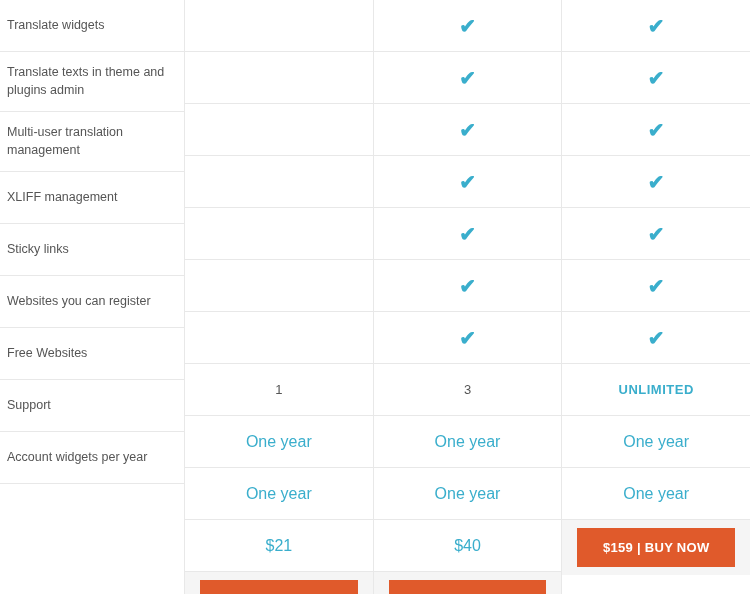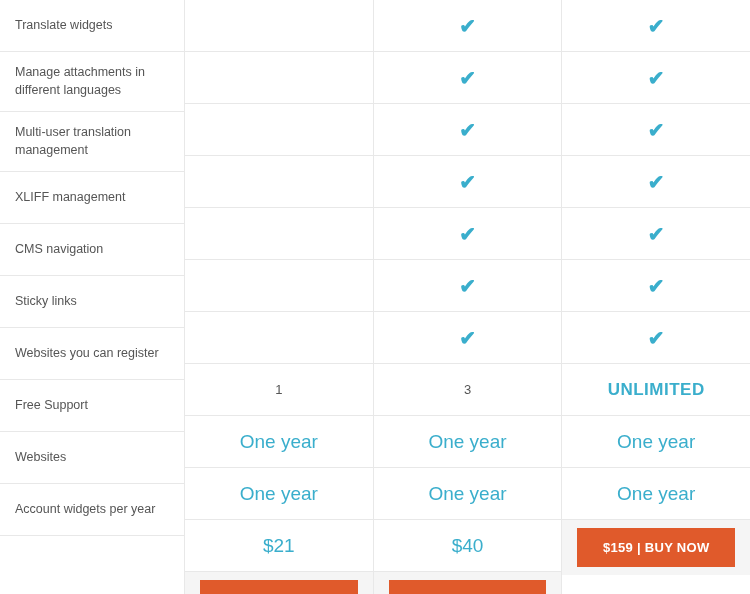--- a/index.html
+++ b/index.html
@@ -20,21 +20,21 @@
       border-right: 1px solid #e8e8e8;
     }
     .col-plan {
       flex: 1;
       border-right: 1px solid #e8e8e8;
     }
     .col-plan:last-child {
       border-right: none;
     }
     .cell {
-      padding: 12px 15px;
+      padding: 12px 7px;
       border-bottom: 1px solid #e8e8e8;
       min-height: 52px;
       display: flex;
       align-items: center;
     }
     .col-features .cell {
       font-size: 12.5px;
       color: #555;
       line-height: 1.4;
     }
@@ -46,25 +46,25 @@
       color: #3aaecc;
       font-size: 20px;
       font-weight: bold;
     }
     .cell-value {
       color: #555;
       font-size: 13px;
     }
     .cell-value.blue {
       color: #3aaecc;
-      font-size: 19px;
+      font-size: 16px;
     }
     .cell-value.unlimited {
       color: #3aaecc;
-      font-size: 17px;
+      font-size: 13px;
       font-weight: bold;
       letter-spacing: 0.5px;
     }
     .buy-btn {
       display: block;
       background: #e05a2b;
       color: #fff;
       text-align: center;
       padding: 12px 8px;
       font-size: 13px;
@@ -83,42 +83,39 @@
 </head>
 <body>
 
 <div class="pricing-table">
 
   <div class="col-features">
     <div class="cell">
       <span>Translate widgets</span>
     </div>
     <div class="cell">
-      <span>Manage attachments in different languages</span>
+      <span>Translate texts in theme and plugins admin</span>
     </div>
     <div class="cell">
       <span>Multi-user translation management</span>
     </div>
     <div class="cell">
       <span>XLIFF management</span>
     </div>
     <div class="cell">
-      <span>CMS navigation</span>
-    </div>
-    <div class="cell">
       <span>Sticky links</span>
     </div>
     <div class="cell">
       <span>Websites you can register</span>
     </div>
     <div class="cell">
-      <span>Free Support</span>
-    </div>
-    <div class="cell">
-      <span>Websites</span>
+      <span>Free Websites</span>
+    </div>
+    <div class="cell">
+      <span>Support</span>
     </div>
     <div class="cell">
       <span>Account widgets per year</span>
     </div>
 
   </div>
 
   <div class="col-plan">
     <div class="cell"></div>
     <div class="cell"></div>

